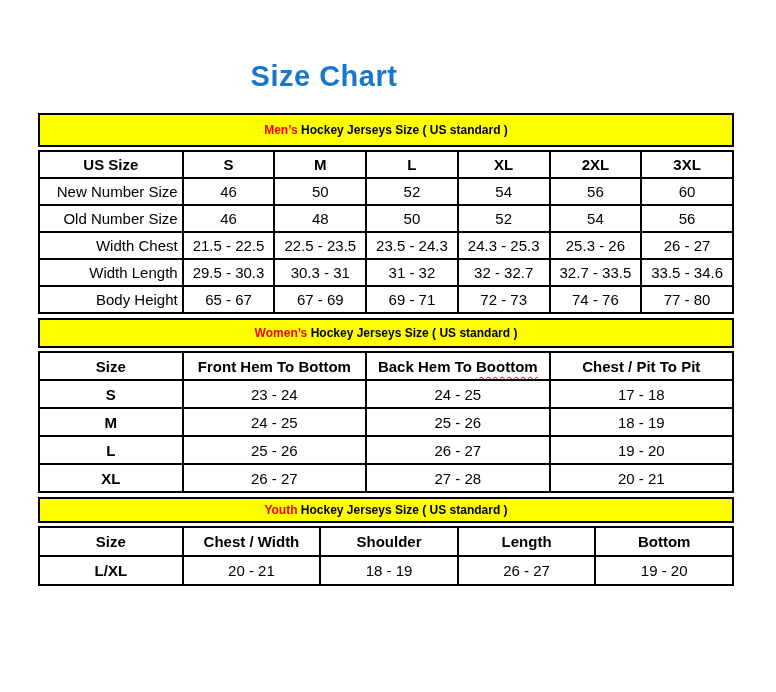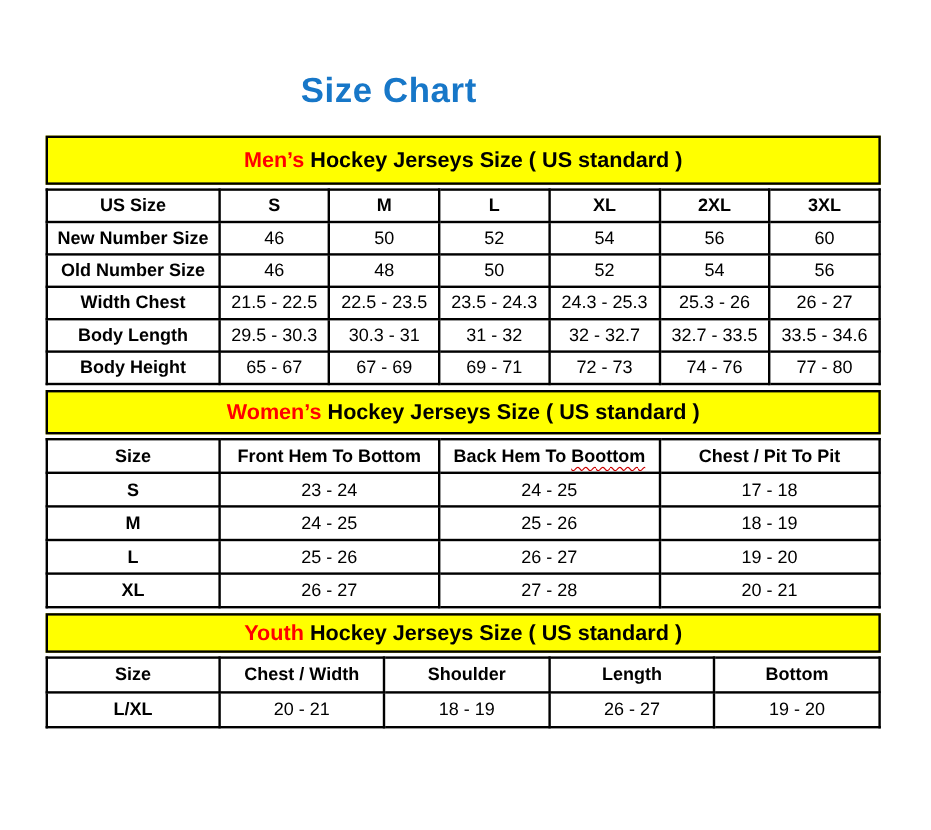--- a/index.html
+++ b/index.html
@@ -19,21 +19,21 @@
     margin-bottom: 20px;
   }
   .content { width: 696px; margin: 0 auto 0 38px; }
 
   
   .band {
     background: #ffff00;
     border: 2px solid #000000;
     text-align: center;
     font-weight: bold;
-    font-size: 18px;
+    font-size: 12px;
     margin-bottom: 3px;
   }
   .band-accent { color: #ff0000; }
   .band-men   { padding: 8px 0; }
   .band-women { padding: 6px 0; }
   .band-youth { padding: 4px 13px; }
 
   
   table {
     width: 100%;
@@ -49,21 +49,21 @@
     padding: 3px 4px;
     overflow: hidden;
     white-space: nowrap;
   }
   thead th { font-weight: bold; margin-left: 23px; }
   td { font-weight: normal; }
   table th:first-child, table td:first-child { width: 20.7%; }
   .tbl-men   thead th, .tbl-men   td, .tbl-men   tbody th { height: 27px; }
   .tbl-women thead th, .tbl-women td, .tbl-women tbody th { height: 28px; }
   .tbl-youth thead th, .tbl-youth td, .tbl-youth tbody th { height: 29px; }
-  .tbl-men tbody th { font-weight: bold; }   
+  .tbl-men tbody th { font-weight: normal; text-align: right; }   
   .tbl-women tbody th, .tbl-youth tbody th { font-weight: bold; } 
 
   .squiggle {
     text-decoration: underline;
     text-decoration-style: wavy;
     text-decoration-color: #cc0000;
     text-decoration-thickness: 1px;
     text-underline-offset: 4px;
   }
 </style>
@@ -110,21 +110,21 @@
           <tr>
             <th>Width Chest</th>
             <td>21.5 - 22.5</td>
             <td>22.5 - 23.5</td>
             <td>23.5 - 24.3</td>
             <td>24.3 - 25.3</td>
             <td>25.3 - 26</td>
             <td>26 - 27</td>
           </tr>
           <tr>
-            <th>Body Length</th>
+            <th>Width Length</th>
             <td>29.5 - 30.3</td>
             <td>30.3 - 31</td>
             <td>31 - 32</td>
             <td>32 - 32.7</td>
             <td>32.7 - 33.5</td>
             <td>33.5 - 34.6</td>
           </tr>
           <tr>
             <th>Body Height</th>
             <td>65 - 67</td>

